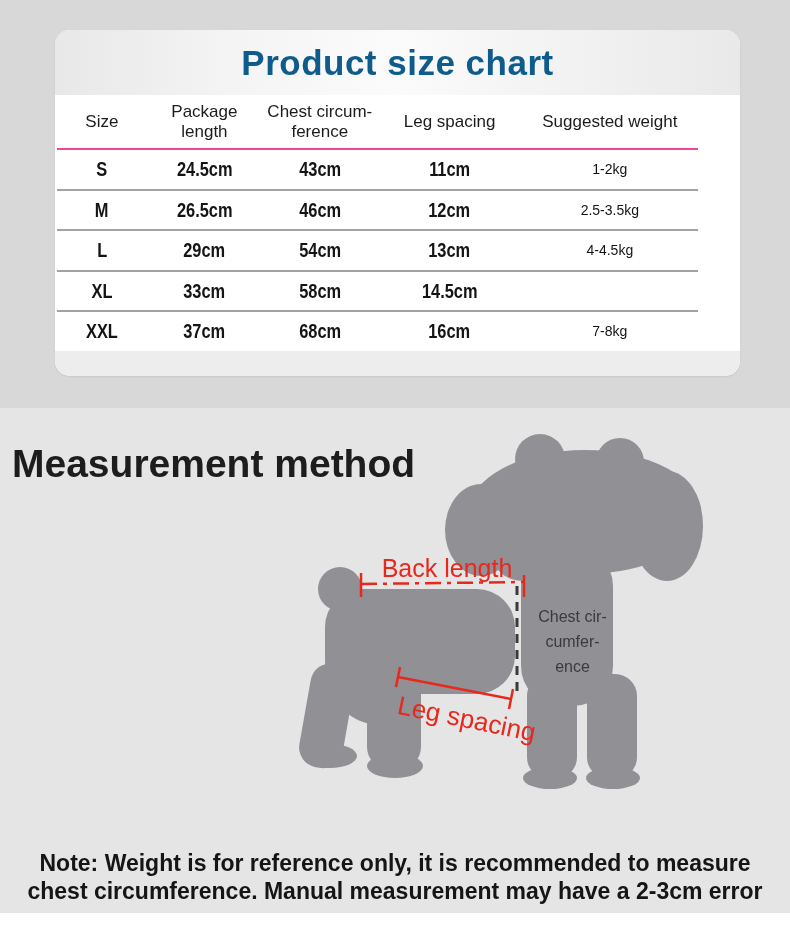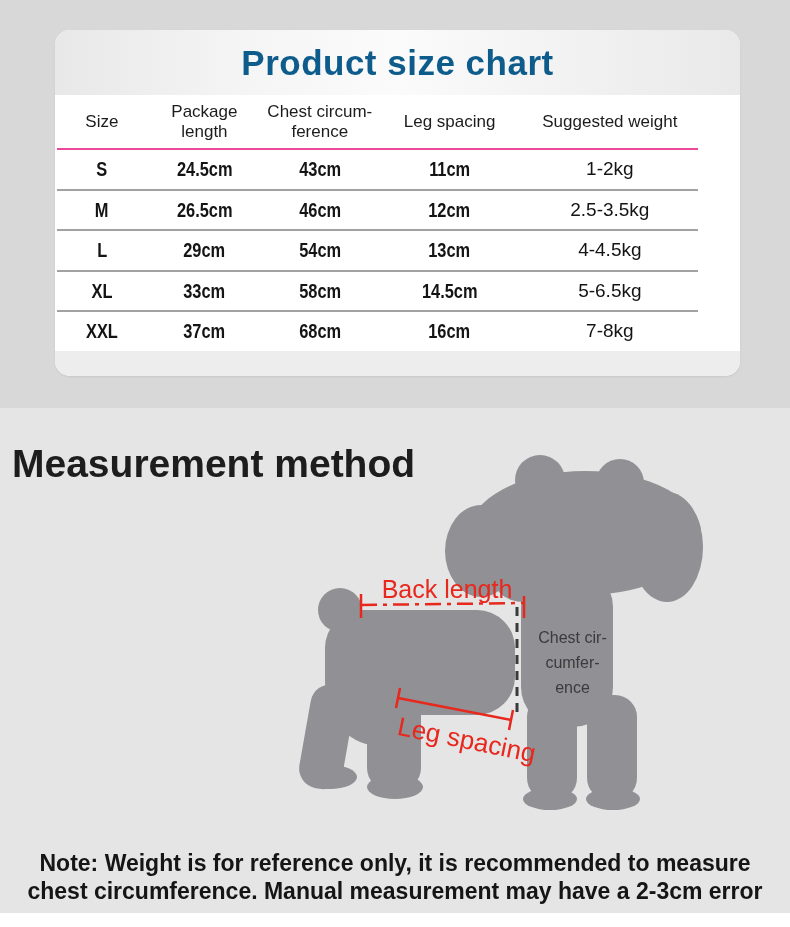--- a/index.html
+++ b/index.html
@@ -39,30 +39,30 @@
   .td { text-align:center; }
   .col0 { width:14%; }
   .col1 { width:18%; }
   .col2 { width:18%; }
   .col3 { width:22.5%; }
   .col4 { width:27.5%; }
   .cell-text {
     display:inline-block; transform:scaleX(0.8); transform-origin:center;
     font-weight:600; font-size:20.5px; color:#141414; white-space:nowrap;
   }
-  .td.col4 .cell-text { transform:none; font-weight:400; font-size:19px; }
+  .td.col4 .cell-text { transform:none; font-weight:400; font-size:14px; }
   .card-footer {
     position:absolute; left:0; bottom:0; width:100%; height:25px; background:#ededed;
   }
   
   .measure-heading {
     position:absolute; left:12px; top:442px;
     font-size:39px; font-weight:800; color:#1d1d1d; letter-spacing:0px;
   }
-  .dog-area { position:absolute; left:295px; top:455px; width:420px; height:395px; }
+  .dog-area { position:absolute; left:295px; top:434px; width:420px; height:395px; }
   .dog-area svg { position:absolute; left:0; top:0; }
   .anno-label { position:absolute; }
   .back-length-label {
     left:67px; top:120px; width:170px; text-align:center;
     color:#e8271d; font-size:25px; font-weight:500;
   }
   .chest-label {
     left:210px; top:170px; width:135px; text-align:center;
     color:#3b3b3b; font-size:16px; line-height:25px; font-weight:500;
   }
@@ -126,21 +126,20 @@
               <div class="td col1"><span class="cell-text">29cm</span></div>
               <div class="td col2"><span class="cell-text">54cm</span></div>
               <div class="td col3"><span class="cell-text">13cm</span></div>
               <div class="td col4"><span class="cell-text">4-4.5kg</span></div>
             </div>
             <div class="tr">
               <div class="td col0"><span class="cell-text">XL</span></div>
               <div class="td col1"><span class="cell-text">33cm</span></div>
               <div class="td col2"><span class="cell-text">58cm</span></div>
               <div class="td col3"><span class="cell-text">14.5cm</span></div>
-              <div class="td col4"><span class="cell-text">5-6.5kg</span></div>
             </div>
             <div class="tr">
               <div class="td col0"><span class="cell-text">XXL</span></div>
               <div class="td col1"><span class="cell-text">37cm</span></div>
               <div class="td col2"><span class="cell-text">68cm</span></div>
               <div class="td col3"><span class="cell-text">16cm</span></div>
               <div class="td col4"><span class="cell-text">7-8kg</span></div>
             </div>
           </div>
       </div>

